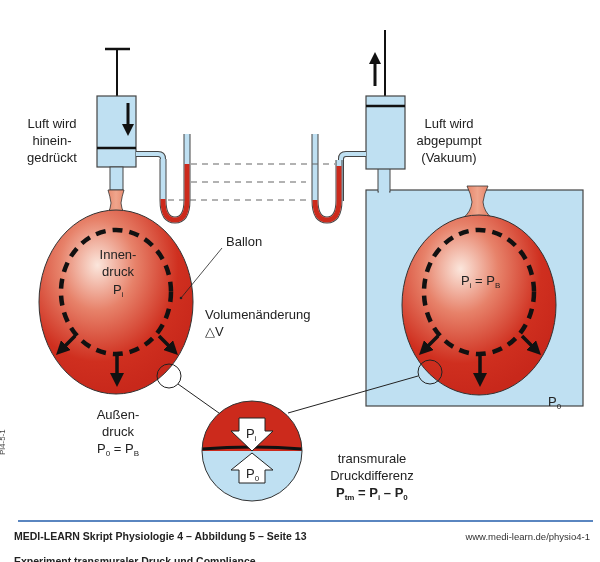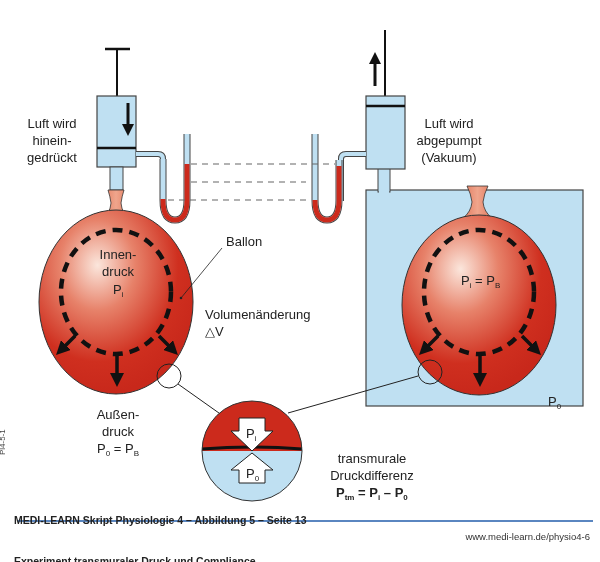--- a/index.html
+++ b/index.html
@@ -147,15 +147,15 @@
   <text class="lbl" x="246" y="438"><tspan>P</tspan><tspan class="sub" dy="3">i</tspan></text>
   <text class="lbl" x="246" y="478"><tspan>P</tspan><tspan class="sub" dy="3">0</tspan></text>
 
   <text class="lbl lbl-c" x="372" y="463">transmurale</text>
   <text class="lbl lbl-c" x="372" y="480">Druckdifferenz</text>
   <text class="lbl bold" x="336" y="497"><tspan>P</tspan><tspan class="sub" dy="3">tm</tspan><tspan dy="-3"> = </tspan><tspan>P</tspan><tspan class="sub" dy="3">i</tspan><tspan dy="-3"> – </tspan><tspan>P</tspan><tspan class="sub" dy="3">0</tspan></text>
 </svg>
 
 <div class="figid">Pl4-5-1</div>
 <div class="rule"></div>
-<div class="footer" style="top:514px;text-align:right;">MEDI-LEARN Skript Physiologie 4 – Abbildung 5 – Seite 13</div>
+<div class="footer" style="top:530px;text-align:right;">MEDI-LEARN Skript Physiologie 4 – Abbildung 5 – Seite 13</div>
 <div class="footer" style="top:555px;">Experiment transmuraler Druck und Compliance</div>
-<div class="footer-url">www.medi-learn.de/physio4-6</div>
+<div class="footer-url">www.medi-learn.de/physio4-1</div>
 
 </body></html>

